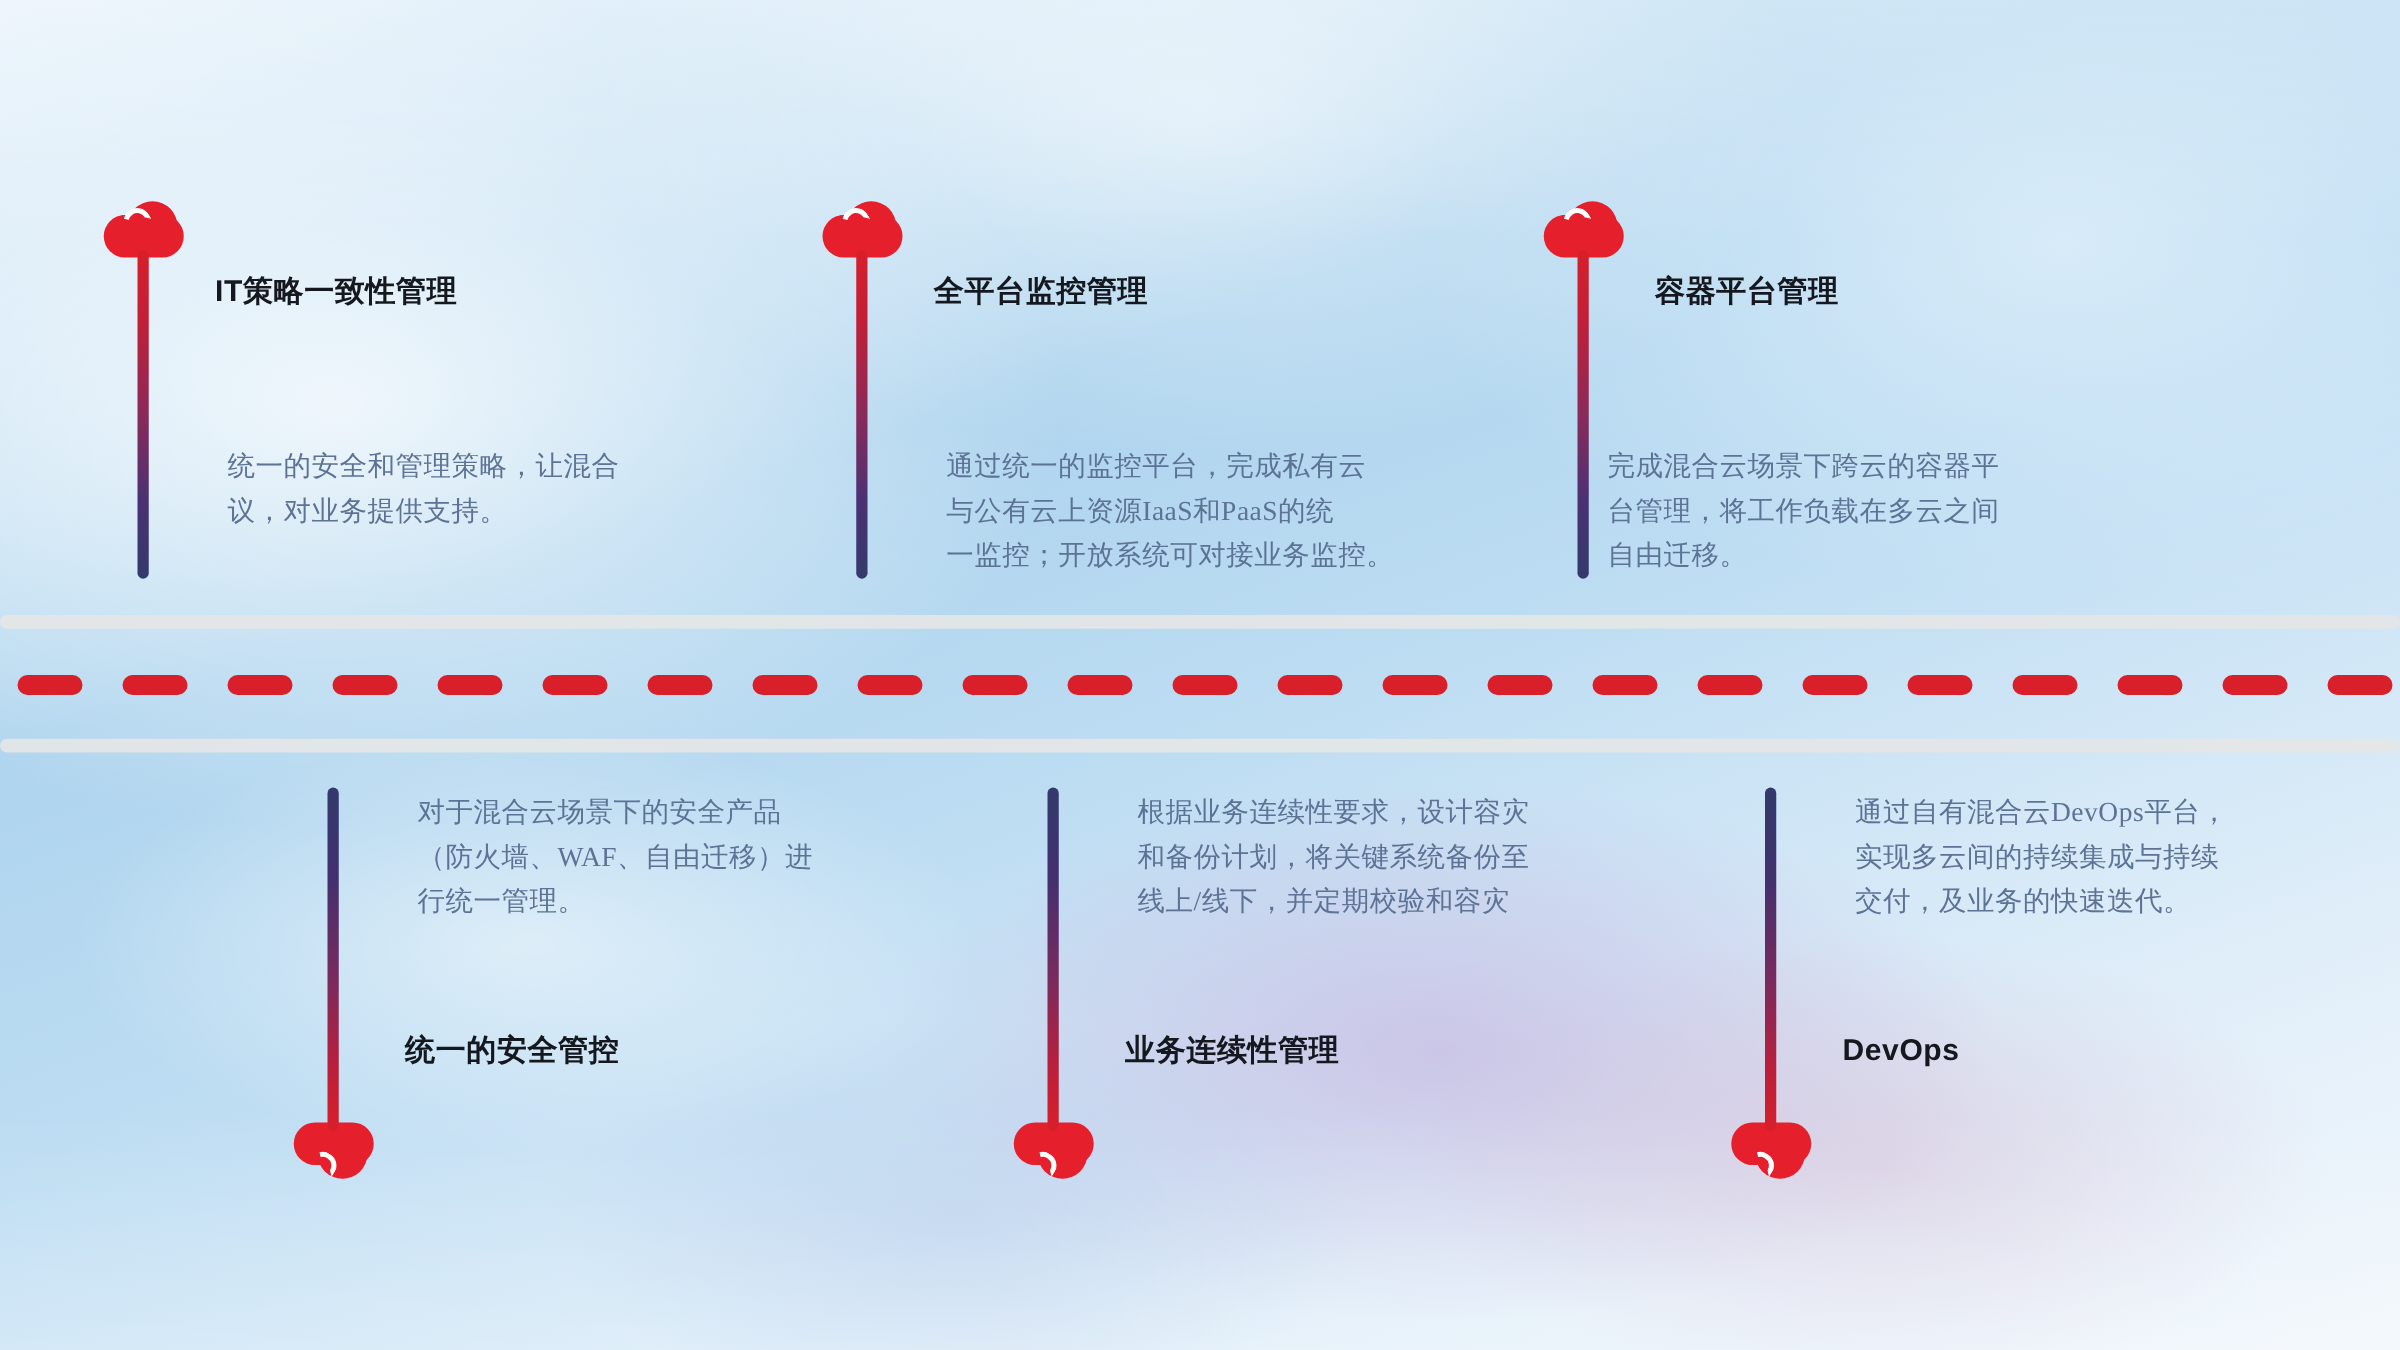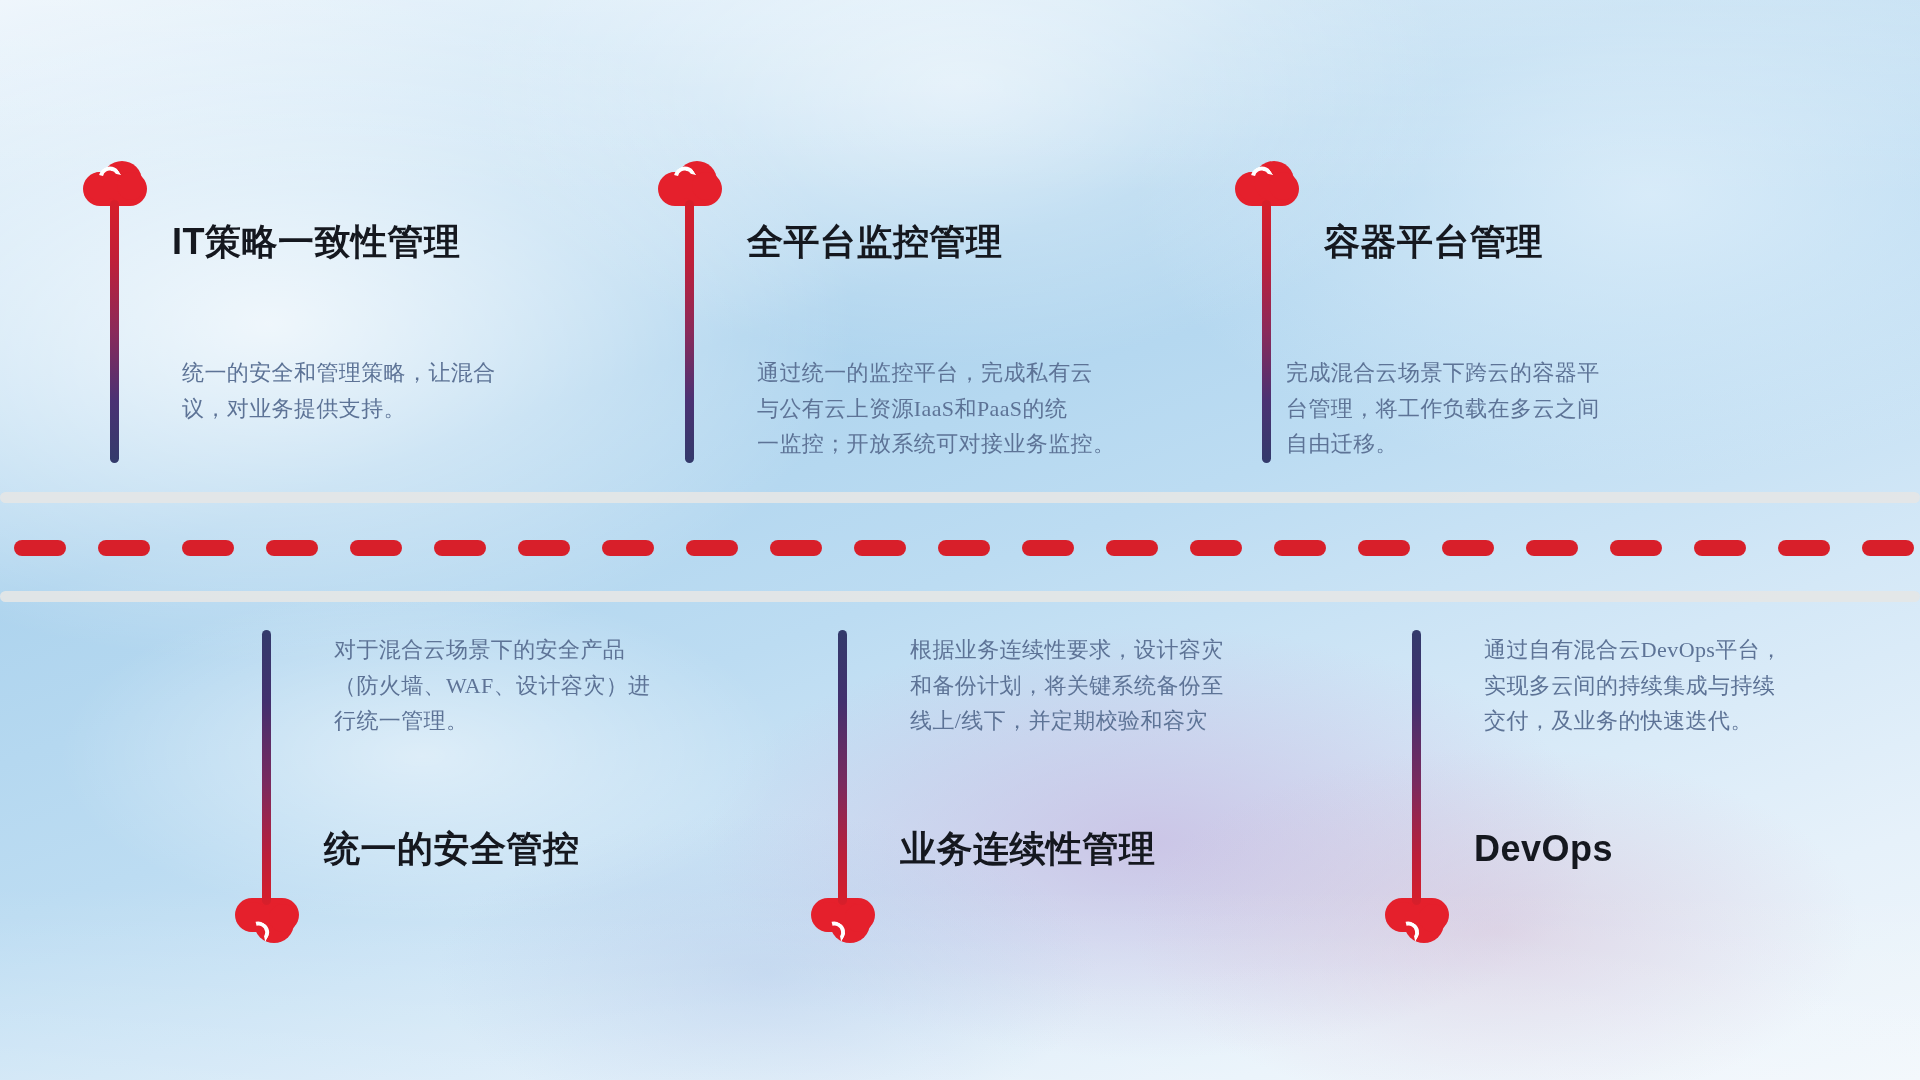--- a/index.html
+++ b/index.html
@@ -61,21 +61,21 @@
   .cloud.down{transform:scaleY(-1);}
   .cloud.down .c-hl{transform:rotate(-32deg) scaleY(-1);}
 
   
   .stem{position:absolute;width:9px;border-radius:5px;}
   .stem.down-grad{background:linear-gradient(to bottom,#d81f2a 0%,#c11f38 22%,#8a2a5a 50%,#4b3173 76%,#333a6b 100%);}
   .stem.up-grad{background:linear-gradient(to bottom,#333a6b 0%,#42306e 26%,#7a2a5e 56%,#bb1f3a 82%,#d81f2a 100%);}
 
   
   .heading{
-    position:absolute;font-size:36px;font-weight:700;color:#15181f;
+    position:absolute;font-size:24px;font-weight:700;color:#15181f;
     letter-spacing:.5px;white-space:nowrap;line-height:1.2;
   }
   .body{
     position:absolute;font-size:22px;color:#5d7396;line-height:1.62;
     letter-spacing:.4px;font-weight:400;
   }
   .body div{white-space:nowrap;font-family:Liberation Serif, serif;}
 </style>
 </head>
 <body>
@@ -171,21 +171,21 @@
         <div class="c-body"></div>
         <div class="c-lump c-l1"></div>
         <div class="c-lump c-l2"></div>
         <div class="c-lump c-l3"></div>
         <div class="c-hl"></div>
       </div>
       <div class="stem up-grad" style="left: 262px; top: 630px; height: 275px;"></div>
       <div class="heading" style="left: 324px; top: 827px;">统一的安全管控</div>
       <div class="body" style="left: 334px; top: 632px;">
         <div>对于混合云场景下的安全产品</div>
-        <div>（防火墙、WAF、设计容灾）进</div>
+        <div>（防火墙、WAF、自由迁移）进</div>
         <div>行统一管理。</div>
       </div>
       <div class="cloud down" style="left: 811px; top: 898px;">
         <div class="c-body"></div>
         <div class="c-lump c-l1"></div>
         <div class="c-lump c-l2"></div>
         <div class="c-lump c-l3"></div>
         <div class="c-hl"></div>
       </div>
       <div class="stem up-grad" style="left: 838px; top: 630px; height: 275px;"></div>

